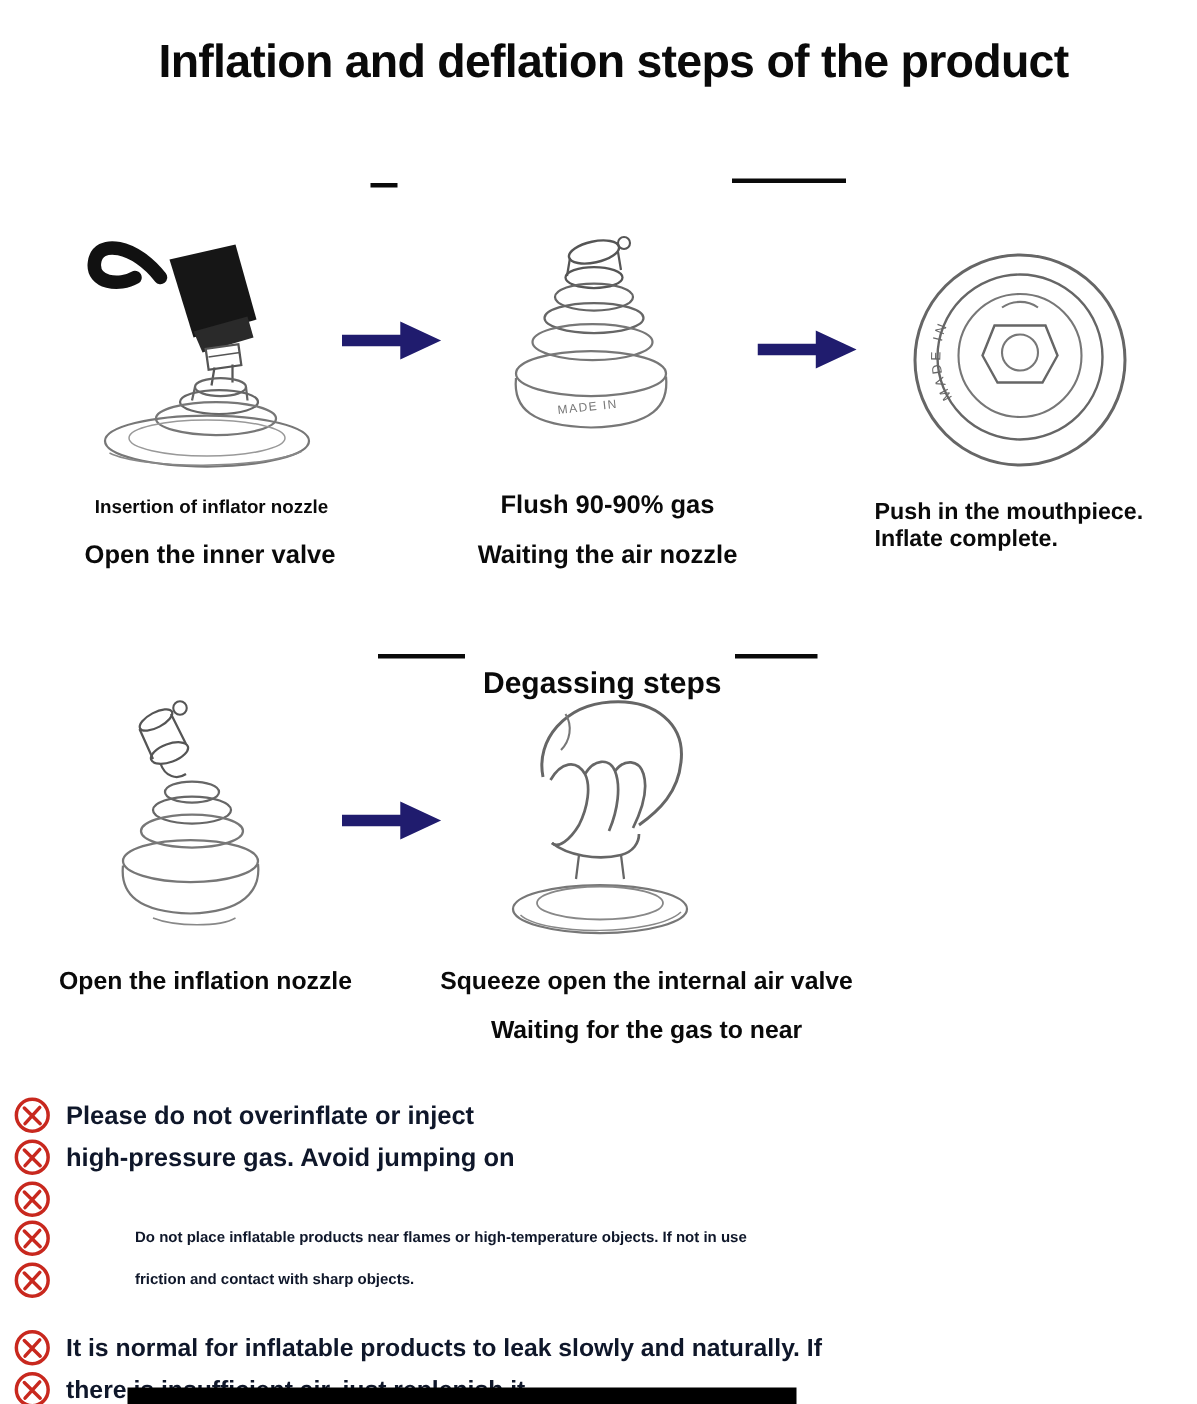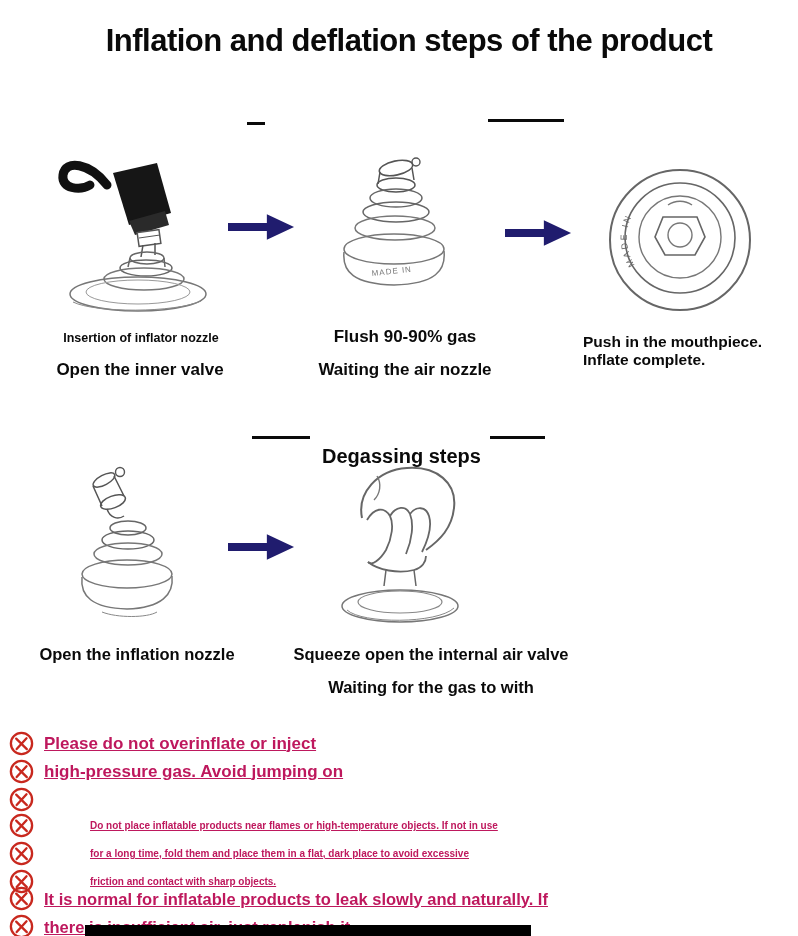--- a/index.html
+++ b/index.html
@@ -14,21 +14,21 @@
   .sec-head{position:absolute;font-size:20px;font-weight:bold;white-space:nowrap;}
   .rule{position:absolute;height:3px;background:#0a0a0a;}
   .illus{position:absolute;}
   .arrow{position:absolute;}
   .cap{position:absolute;font-weight:bold;}
   .center{text-align:center;}
   .cap .l{display:block;}
   .warn-block{position:absolute;left:8px;}
   .warn-line{display:flex;align-items:center;gap:9px;margin-bottom:1px;}
   .warn-icon{width:27px;height:27px;flex:0 0 auto;}
-  .warn-text{font-weight:bold;color:#be185d;text-decoration:underline;}
+  .warn-text{font-weight:bold;color:#0f172a;}
   .wb1 .warn-text{font-size:17px;line-height:22px;}
   .wb2 .warn-text{font-size:10px;line-height:21px;margin-left:46px;}
   .wb3 .warn-text{font-size:16.5px;line-height:22px;}
   .bottom-bar{position:absolute;left:85px;bottom:0;width:446px;height:11px;background:#000;}
 </style>
 </head>
 <body>
 
 <div class="page">
 
@@ -146,21 +146,21 @@
     <path d="M68,58 C74,48 84,47 88,56 C92,66 90,82 84,96" fill="none" stroke="#666" stroke-width="1.8"></path>
     <path d="M88,56 C94,48 104,48 107,58 C110,68 106,82 100,94" fill="none" stroke="#666" stroke-width="1.8"></path>
     <path d="M46,104 C56,112 76,116 92,112 C100,110 104,104 104,98" fill="none" stroke="#666" stroke-width="1.8"></path>
     <path d="M55,18 C60,26 58,36 52,42" fill="none" stroke="#777" stroke-width="1.4"></path>
   </svg>
 
   <div class="cap center" style="left:28px;top:645px;width:218px;font-size:16.5px;">Open the inflation nozzle</div>
 
   <div class="cap center" style="left:268px;top:645px;width:326px;font-size:16.5px;">
     <span class="l">Squeeze open the internal air valve</span>
-    <span class="l" style="margin-top:14px;">Waiting for the gas to with</span>
+    <span class="l" style="margin-top:14px;">Waiting for the gas to near</span>
   </div>
 
   <div class="warn-block wb1" style="top:730px;">
     <div class="warn-line">
       <svg class="warn-icon" viewBox="0 0 28 28">
           <use href="#prohib"></use>
         </svg>
       <span class="warn-text">Please do not overinflate or inject</span>
     </div>
     <div class="warn-line">
@@ -180,26 +180,20 @@
     <div class="warn-line">
       <svg class="warn-icon" viewBox="0 0 28 28">
           <use href="#prohib"></use>
         </svg>
       <span class="warn-text">Do not place inflatable products near flames or high-temperature objects. If not in use</span>
     </div>
     <div class="warn-line">
       <svg class="warn-icon" viewBox="0 0 28 28">
           <use href="#prohib"></use>
         </svg>
-      <span class="warn-text">for a long time, fold them and place them in a flat, dark place to avoid excessive</span>
-    </div>
-    <div class="warn-line">
-      <svg class="warn-icon" viewBox="0 0 28 28">
-          <use href="#prohib"></use>
-        </svg>
       <span class="warn-text">friction and contact with sharp objects.</span>
     </div>
   </div>
 
   <div class="warn-block wb3" style="top:885px;">
     <div class="warn-line">
       <svg class="warn-icon" viewBox="0 0 28 28">
           <use href="#prohib"></use>
         </svg>
       <span class="warn-text">It is normal for inflatable products to leak slowly and naturally. If</span>

